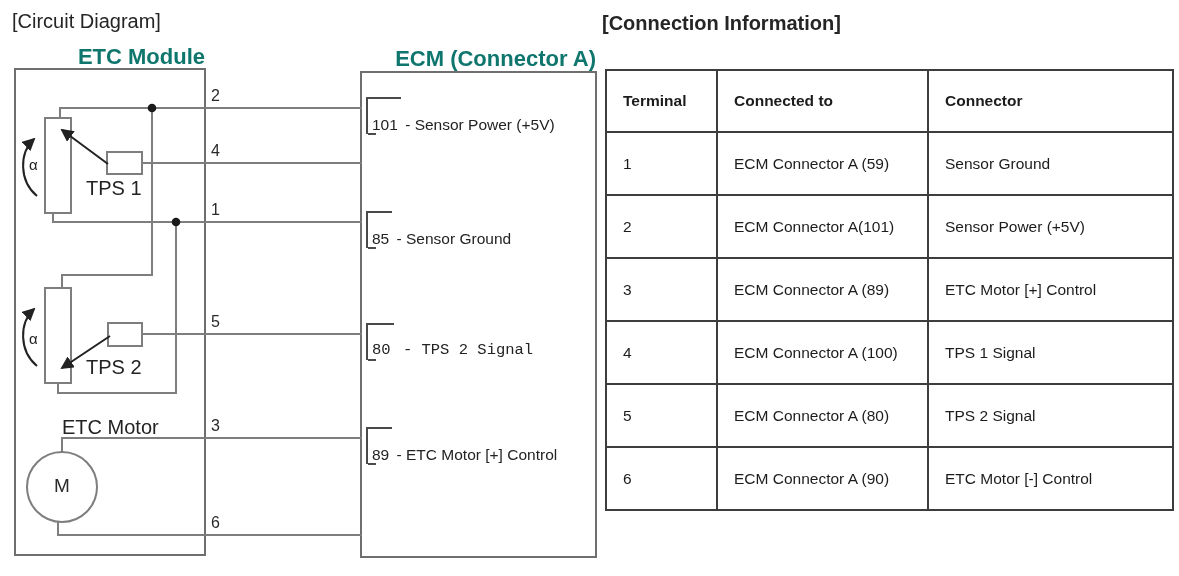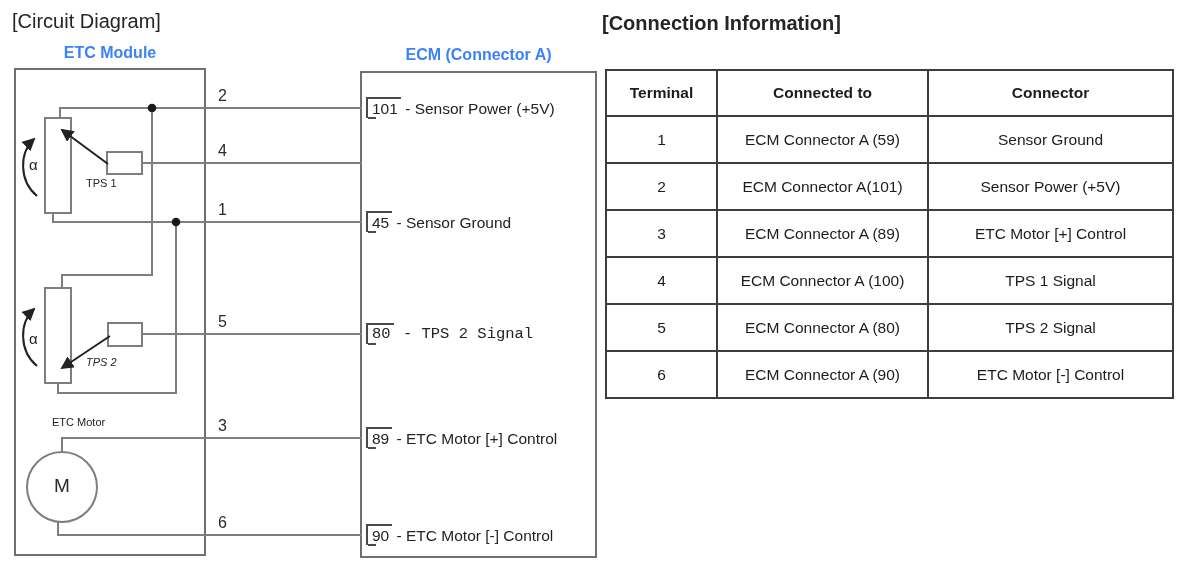--- a/index.html
+++ b/index.html
@@ -1,45 +1,45 @@
 <!DOCTYPE html>
 <html><head>
 <meta charset="utf-8">
 <style>
   html,body{margin:0;padding:0;background:#fff;}
   .stage{
     position:relative;width:1179px;height:576px;background:#ffffff;
     font-family:"Liberation Sans","DejaVu Sans",sans-serif;
     color:#1f1f1f;overflow:hidden;
   }
-  .abs{position:absolute;text-align:right;}
+  .abs{position:absolute;}
   .section-title{font-size:20px;letter-spacing:0px;color:#252525;}
-  .box-title{font-size:16px;font-weight:bold;text-align:center;color:#3b82f6;}
+  .box-title{font-size:22px;font-weight:bold;text-align:right;color:#0f766e;}
   .term{font-size:16px;color:#2a2a2a;width:16px;}
   .pin{height:22px;line-height:22px;font-size:15.5px;white-space:nowrap;color:#232323;}
   .pin-num{
-    display:inline-block;position:relative;padding:0 3px 0 4px;line-height:19px;
+    display:inline-block;position:relative;padding:16px 3px 0 4px;line-height:19px;
     border-top:2px solid #4a4a4a;border-left:2px solid #4a4a4a;
   }
   .pin-num::after{
     content:"";position:absolute;left:0;bottom:-1px;width:8px;height:0;
     border-bottom:2px solid #4a4a4a;
   }
   .sep{white-space:pre;}
-  .comp-label{font-size:11px;color:#232323;white-space:nowrap;}
+  .comp-label{font-size:20px;color:#232323;white-space:nowrap;}
   .alpha{font-size:15px;color:#1e1e1e;}
   .motor-m{font-size:19px;color:#2a2a2a;width:30px;text-align:center;}
   table.conn{
     position:absolute;left:605px;top:69px;width:567px;
     border-collapse:collapse;table-layout:fixed;
     font-size:15.5px;color:#1c1c1c;
   }
   table.conn th,table.conn td{
-    border:2px solid #3d3d3d;text-align:center;vertical-align:middle;
-    padding:8px;overflow:hidden;white-space:nowrap;
+    border:2px solid #3d3d3d;text-align:left;vertical-align:middle;
+    padding:16px;overflow:hidden;white-space:nowrap;
   }
   table.conn th{height:28px;font-weight:bold;}
   table.conn td{height:29px;font-weight:normal;}
   svg{position:absolute;left:0;top:0;}
 </style>
 </head>
 <body>
 
 <div class="stage">
 
@@ -95,28 +95,27 @@
   </svg>
 
   <div class="abs term" style="left:211px;top:87px;">2</div>
   <div class="abs term" style="left:211px;top:142px;">4</div>
   <div class="abs term" style="left:211px;top:201px;">1</div>
   <div class="abs term" style="left:211px;top:313px;">5</div>
   <div class="abs term" style="left:211px;top:417px;">3</div>
   <div class="abs term" style="left:211px;top:514px;">6</div>
 
   <div class="abs pin" style="left:366px;top:97px;"><span class="pin-num">101</span><span class="sep"> - </span><span>Sensor Power (+5V)</span></div>
-  <div class="abs pin" style="left:366px;top:211px;"><span class="pin-num">45</span><span class="sep"> - </span><span>Sensor Ground</span></div>
+  <div class="abs pin" style="left:366px;top:211px;"><span class="pin-num">85</span><span class="sep"> - </span><span>Sensor Ground</span></div>
   <div class="abs pin" style="left:366px;top:323px;font-family:Liberation Mono, monospace;"><span class="pin-num">80</span><span class="sep"> - </span><span>TPS 2 Signal</span></div>
   <div class="abs pin" style="left:366px;top:427px;"><span class="pin-num">89</span><span class="sep"> - </span><span>ETC Motor [+] Control</span></div>
-  <div class="abs pin" style="left:366px;top:524px;"><span class="pin-num">90</span><span class="sep"> - </span><span>ETC Motor [-] Control</span></div>
 
   <div class="abs comp-label" style="left:86px;top:177px;">TPS 1</div>
-  <div class="abs comp-label" style="left:86px;top:356px;font-style:italic;">TPS 2</div>
-  <div class="abs comp-label" style="left:52px;top:416px;">ETC Motor</div>
+  <div class="abs comp-label" style="left:86px;top:356px;">TPS 2</div>
+  <div class="abs comp-label" style="left:62px;top:416px;">ETC Motor</div>
   <div class="abs alpha" style="left:29px;top:156px;">α</div>
   <div class="abs alpha" style="left:29px;top:330px;">α</div>
   <div class="abs motor-m" style="left:47px;top:475px;">M</div>
 
   <table class="conn">
     <colgroup>
         <col style="width:111px">
         <col style="width:211px">
         <col style="width:245px">
       </colgroup>

